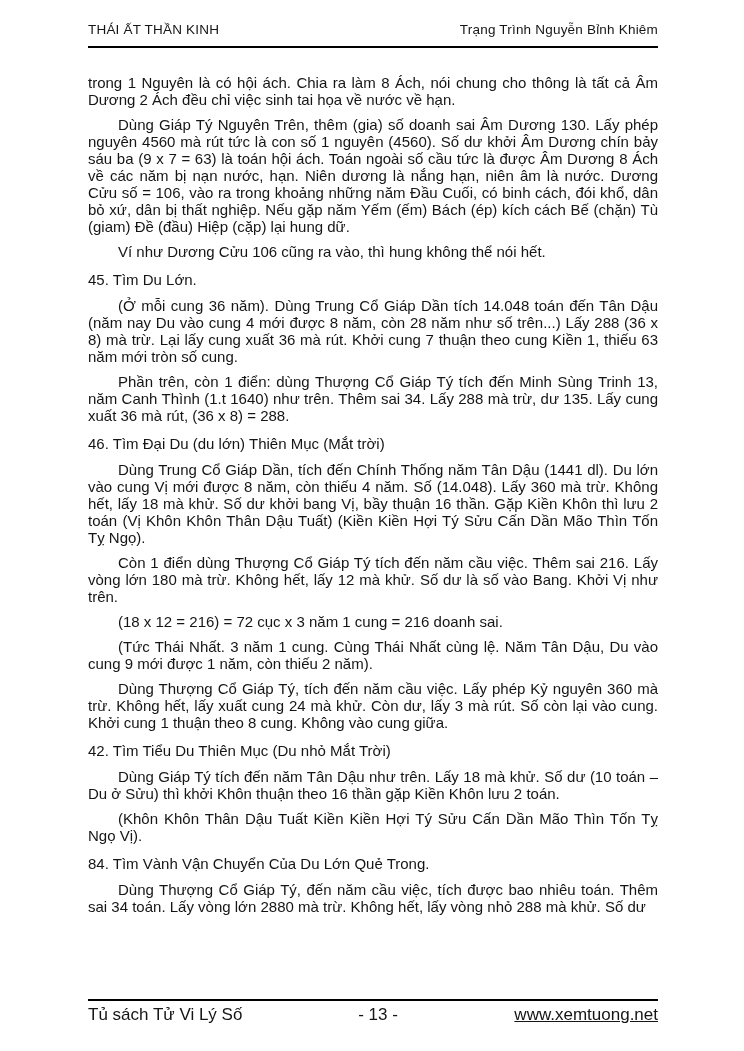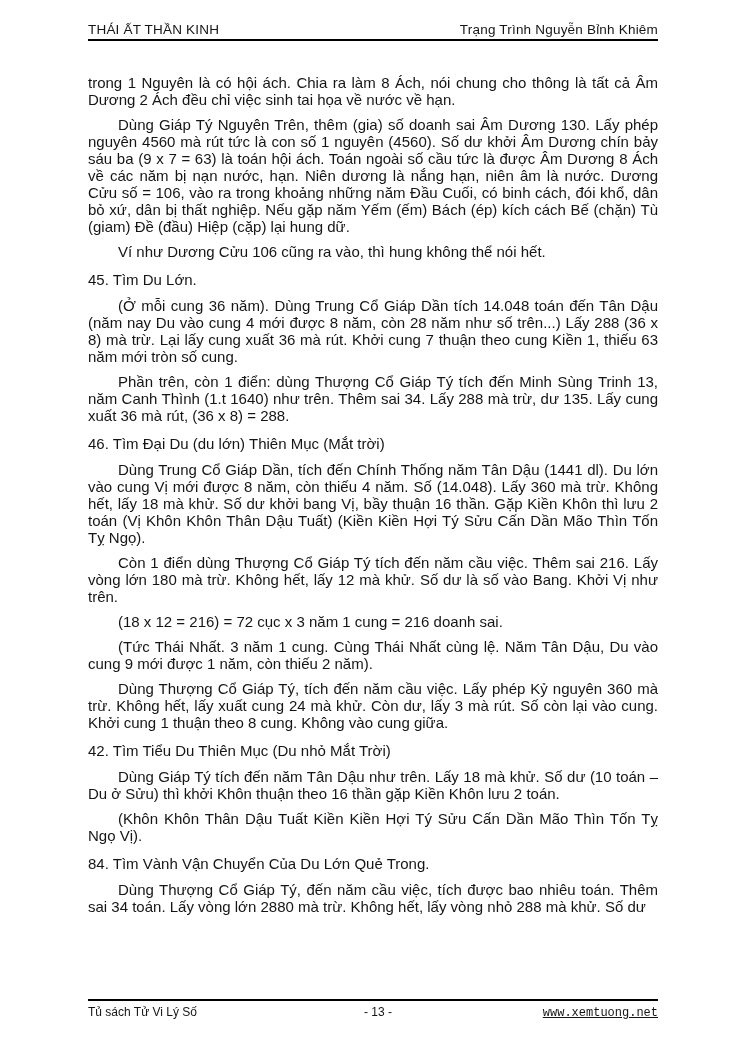--- a/index.html
+++ b/index.html
@@ -18,21 +18,21 @@
   }
   .header {
     position: absolute;
     top: 22px;
     left: 88px;
     width: 570px;
     display: flex;
     justify-content: space-between;
     align-items: flex-end;
     font-size: 13.5px;
-    padding-bottom: 2px;
+    padding-bottom: 9px;
     border-bottom: 2px solid #000;
     letter-spacing: 0.2px;
   }
   .content {
     position: absolute;
     top: 74px;
     left: 88px;
     width: 570px;
     font-size: 15px;
     line-height: 17px;
@@ -54,34 +54,33 @@
   .footer {
     position: absolute;
     top: 999px;
     left: 88px;
     width: 570px;
     border-top: 2px solid #000;
     padding-top: 4px;
     display: flex;
     justify-content: space-between;
     align-items: baseline;
-    font-size: 12px;
+    font-size: 17px;
   }
   .footer .center {
     position: absolute;
     left: 10px;
     right: 0;
     text-align: center;
     pointer-events: none;
   }
   .footer a {
     color: #151515;
     text-decoration: underline;
     cursor: pointer;
-    font-family: Liberation Mono, monospace;
   }
 </style>
 </head>
 <body>
 
 <div class="page">
 
   <div class="header">
     <span>THÁI ẤT THẦN KINH</span>
     <span>Trạng Trình Nguyễn Bỉnh Khiêm</span>

